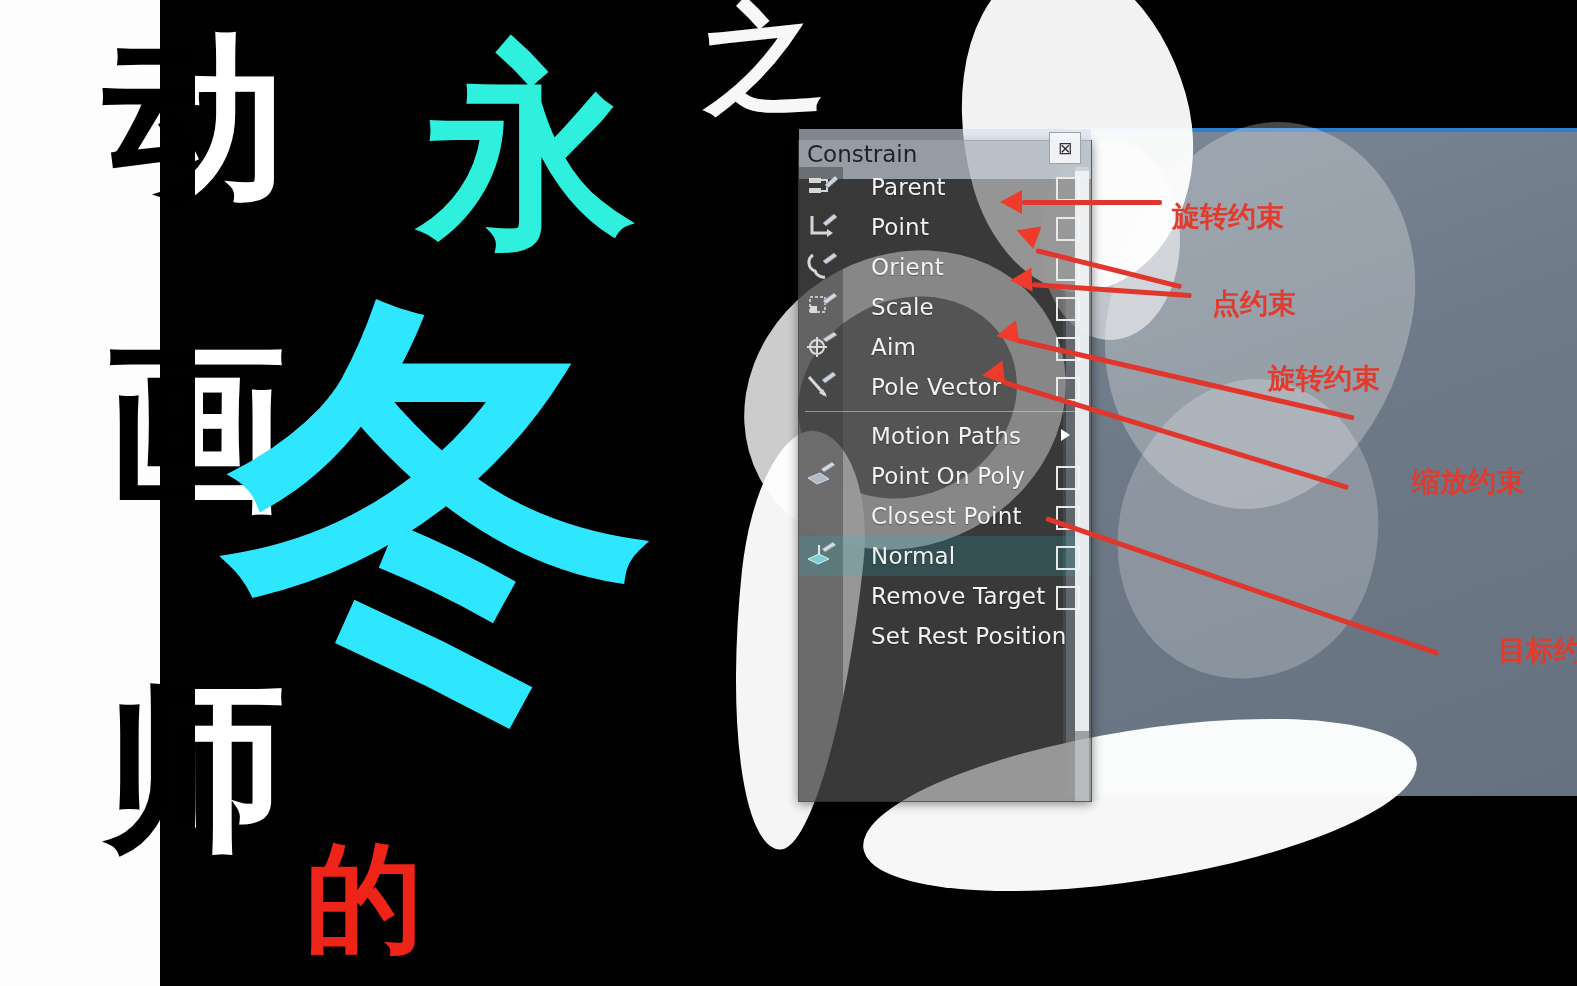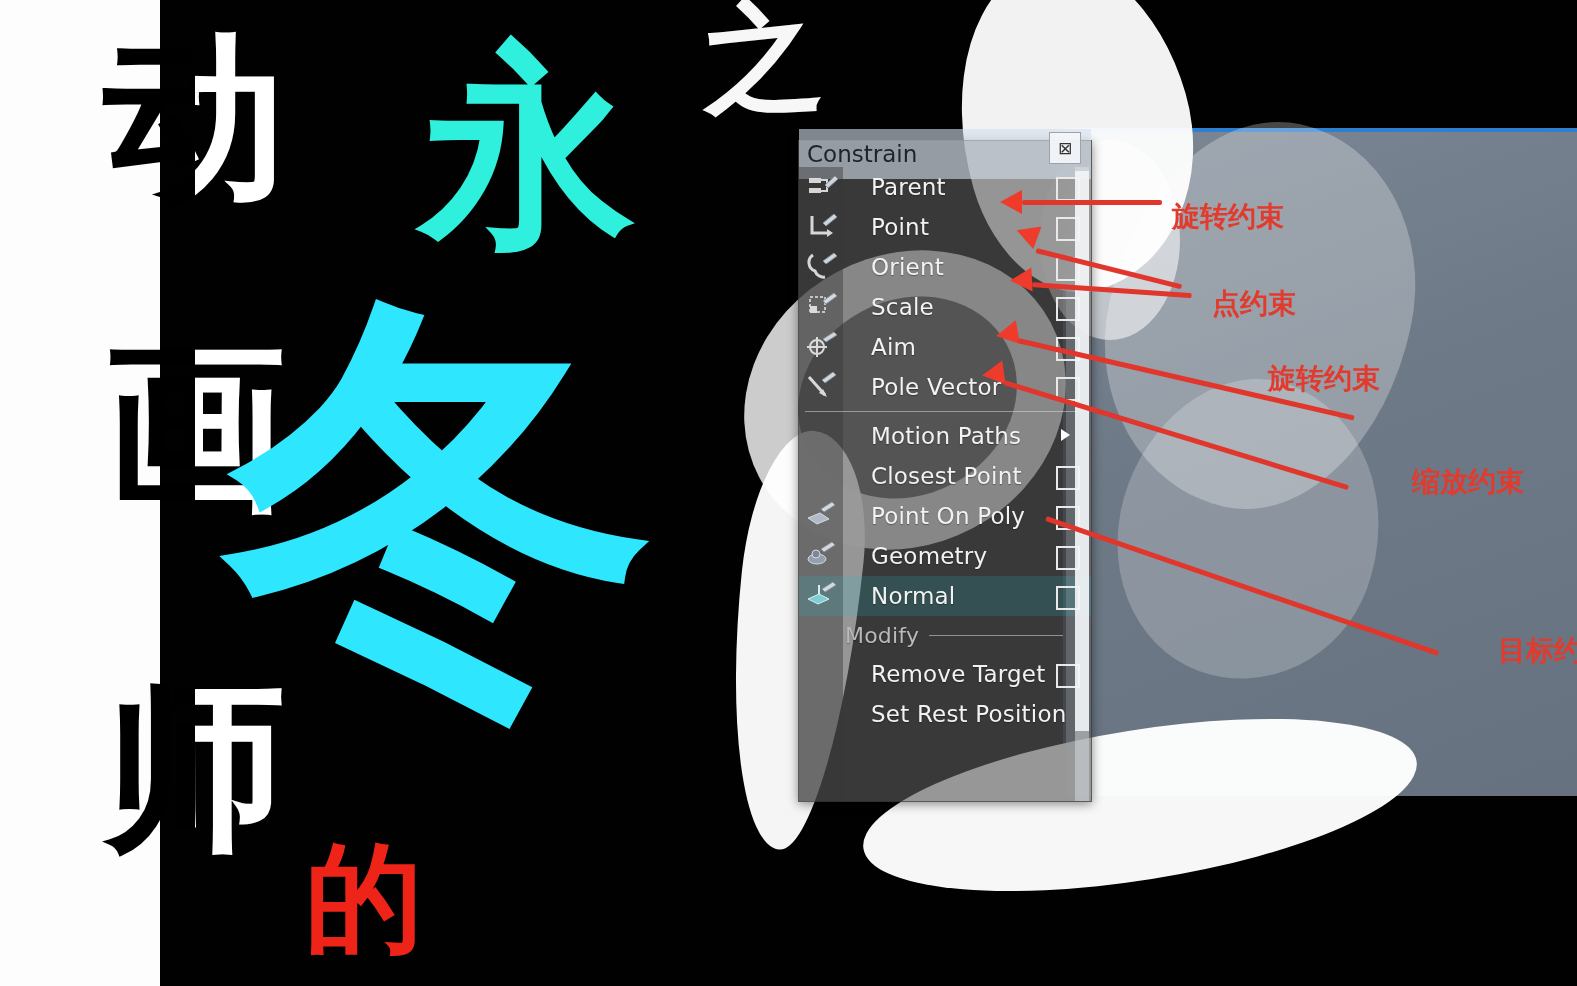--- a/index.html
+++ b/index.html
@@ -211,64 +211,49 @@
       </div>
 
       <div class="sep"></div>
 
       <div class="mi">
         <span class="lbl">Motion Paths</span>
         <span class="arrow"></span>
       </div>
 
       <div class="mi">
-        <span class="lbl">Closest Point</span>
-        <span class="cb"></span>
-      </div>
-
-      <div class="mi">
         <span class="ico">
           <svg width="34" height="32" viewBox="0 0 34 32">
             <path d="M3 18 l12 -5 l9 6 l-12 5 z" fill="#b9c4d2" stroke="#dfe6ef" stroke-width="1"></path>
             <path d="M16 9 l11 -7 l3 3 l-11 7 z" fill="#dfe6ef" stroke="#8f98a3" stroke-width="1"></path>
           </svg>
         </span>
         <span class="lbl">Point On Poly</span>
         <span class="cb"></span>
       </div>
 
       <div class="mi">
-        <span class="ico">
-          <svg width="34" height="32" viewBox="0 0 34 32">
-            <ellipse cx="12" cy="19" rx="9" ry="5" fill="#9aa6b6" stroke="#dfe6ef" stroke-width="1"></ellipse>
-            <circle cx="11" cy="14" r="4" fill="#7e8a9a" stroke="#dfe6ef" stroke-width="1"></circle>
-            <path d="M16 9 l11 -7 l3 3 l-11 7 z" fill="#dfe6ef" stroke="#8f98a3" stroke-width="1"></path>
-          </svg>
-        </span>
-        <span class="lbl">Geometry</span>
-        <span class="cb"></span>
-      </div>
+        <span class="lbl">Closest Point</span>
+        <span class="cb"></span>
+      </div>
+
 
       <div class="mi hl">
         <span class="ico">
           <svg width="34" height="32" viewBox="0 0 34 32">
             <path d="M3 19 l11 -5 l10 5 l-11 5 z" fill="#7fd9df" stroke="#e8f8fa" stroke-width="1"></path>
             <path d="M14 14 v-9" stroke="#e8f8fa" stroke-width="2"></path>
             <path d="M17 9 l11 -7 l3 3 l-11 7 z" fill="#dfe6ef" stroke="#8f98a3" stroke-width="1"></path>
           </svg>
         </span>
         <span class="lbl">Normal</span>
         <span class="cb"></span>
       </div>
 
 
-      <div class="mi section">
-        <span class="lbl">Modify</span>
-        <span class="rule"></span>
-      </div>
 
       <div class="mi">
         <span class="lbl">Remove Target</span>
         <span class="cb"></span>
       </div>
 
       <div class="mi">
         <span class="lbl">Set Rest Position</span>
       </div>
     </div>

